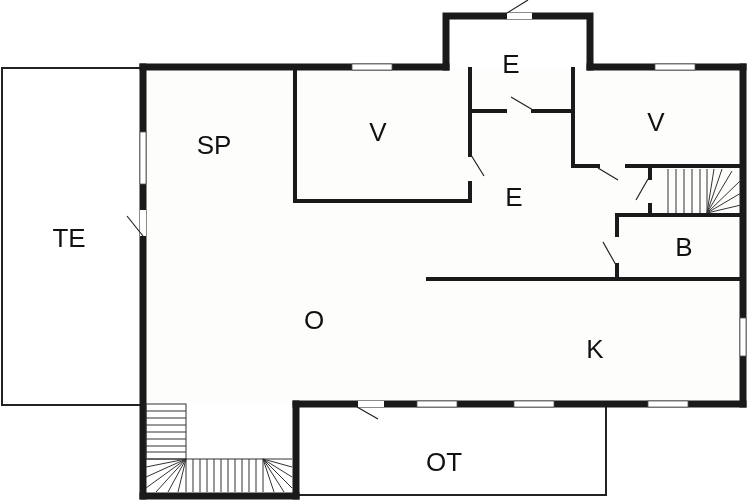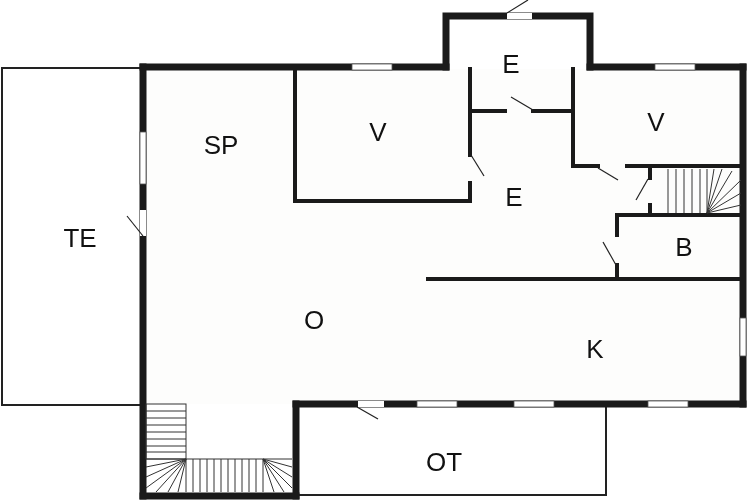--- a/index.html
+++ b/index.html
@@ -132,22 +132,22 @@
     <line x1="186" y1="459" x2="168" y2="492"></line>
     <line x1="186" y1="459" x2="178" y2="492"></line>
     <line x1="263" y1="459" x2="292" y2="467"></line>
     <line x1="263" y1="459" x2="292" y2="477"></line>
     <line x1="263" y1="459" x2="292" y2="488"></line>
     <line x1="263" y1="459" x2="284" y2="492"></line>
     <line x1="263" y1="459" x2="274" y2="492"></line>
   </g>
 </svg>
 
-<div class="lbl" style="left:80px;top:238px">TE</div>
-<div class="lbl" style="left:221px;top:145px">SP</div>
+<div class="lbl" style="left:69px;top:238px">TE</div>
+<div class="lbl" style="left:214px;top:145px">SP</div>
 <div class="lbl" style="left:378px;top:132px">V</div>
 <div class="lbl" style="left:511px;top:64px">E</div>
 <div class="lbl" style="left:656px;top:122px">V</div>
 <div class="lbl" style="left:514px;top:197px">E</div>
 <div class="lbl" style="left:684px;top:247px">B</div>
 <div class="lbl" style="left:314px;top:320px">O</div>
 <div class="lbl" style="left:595px;top:349px">K</div>
 <div class="lbl" style="left:444px;top:462px">OT</div>
 
 </body></html>

